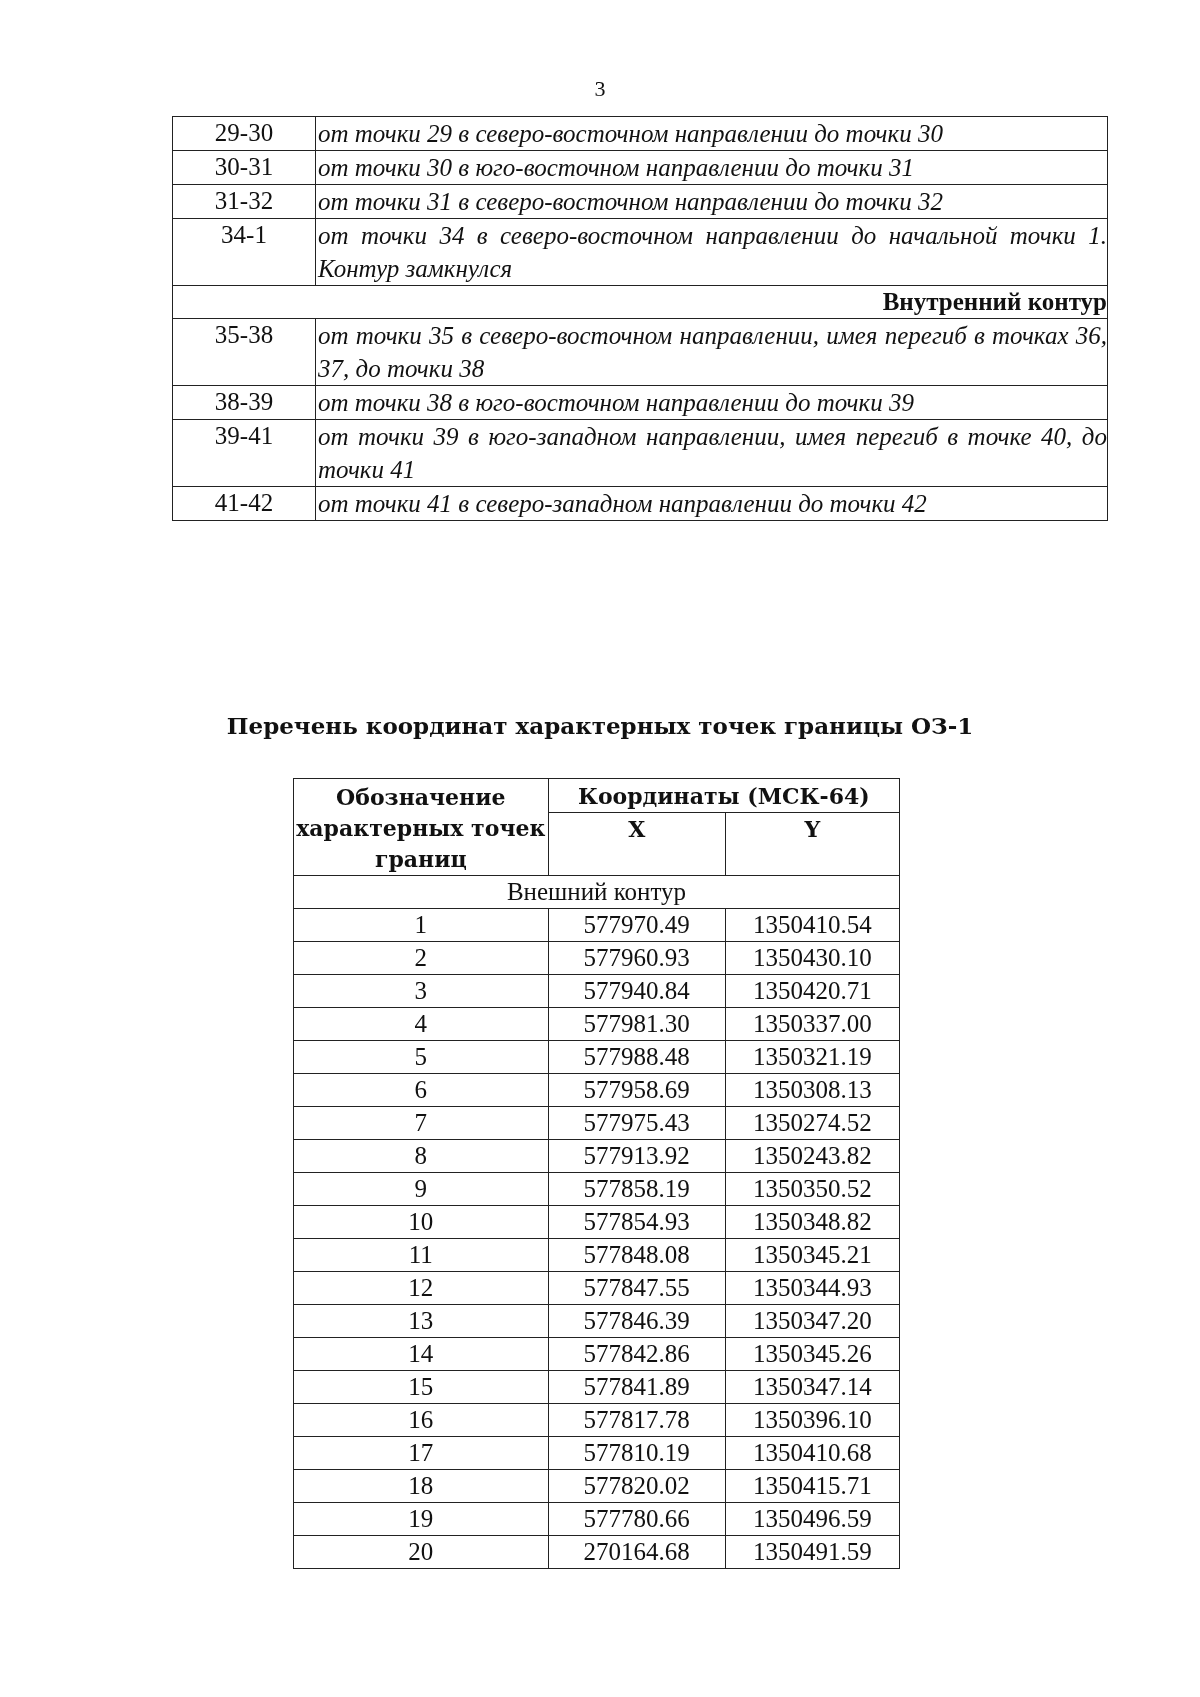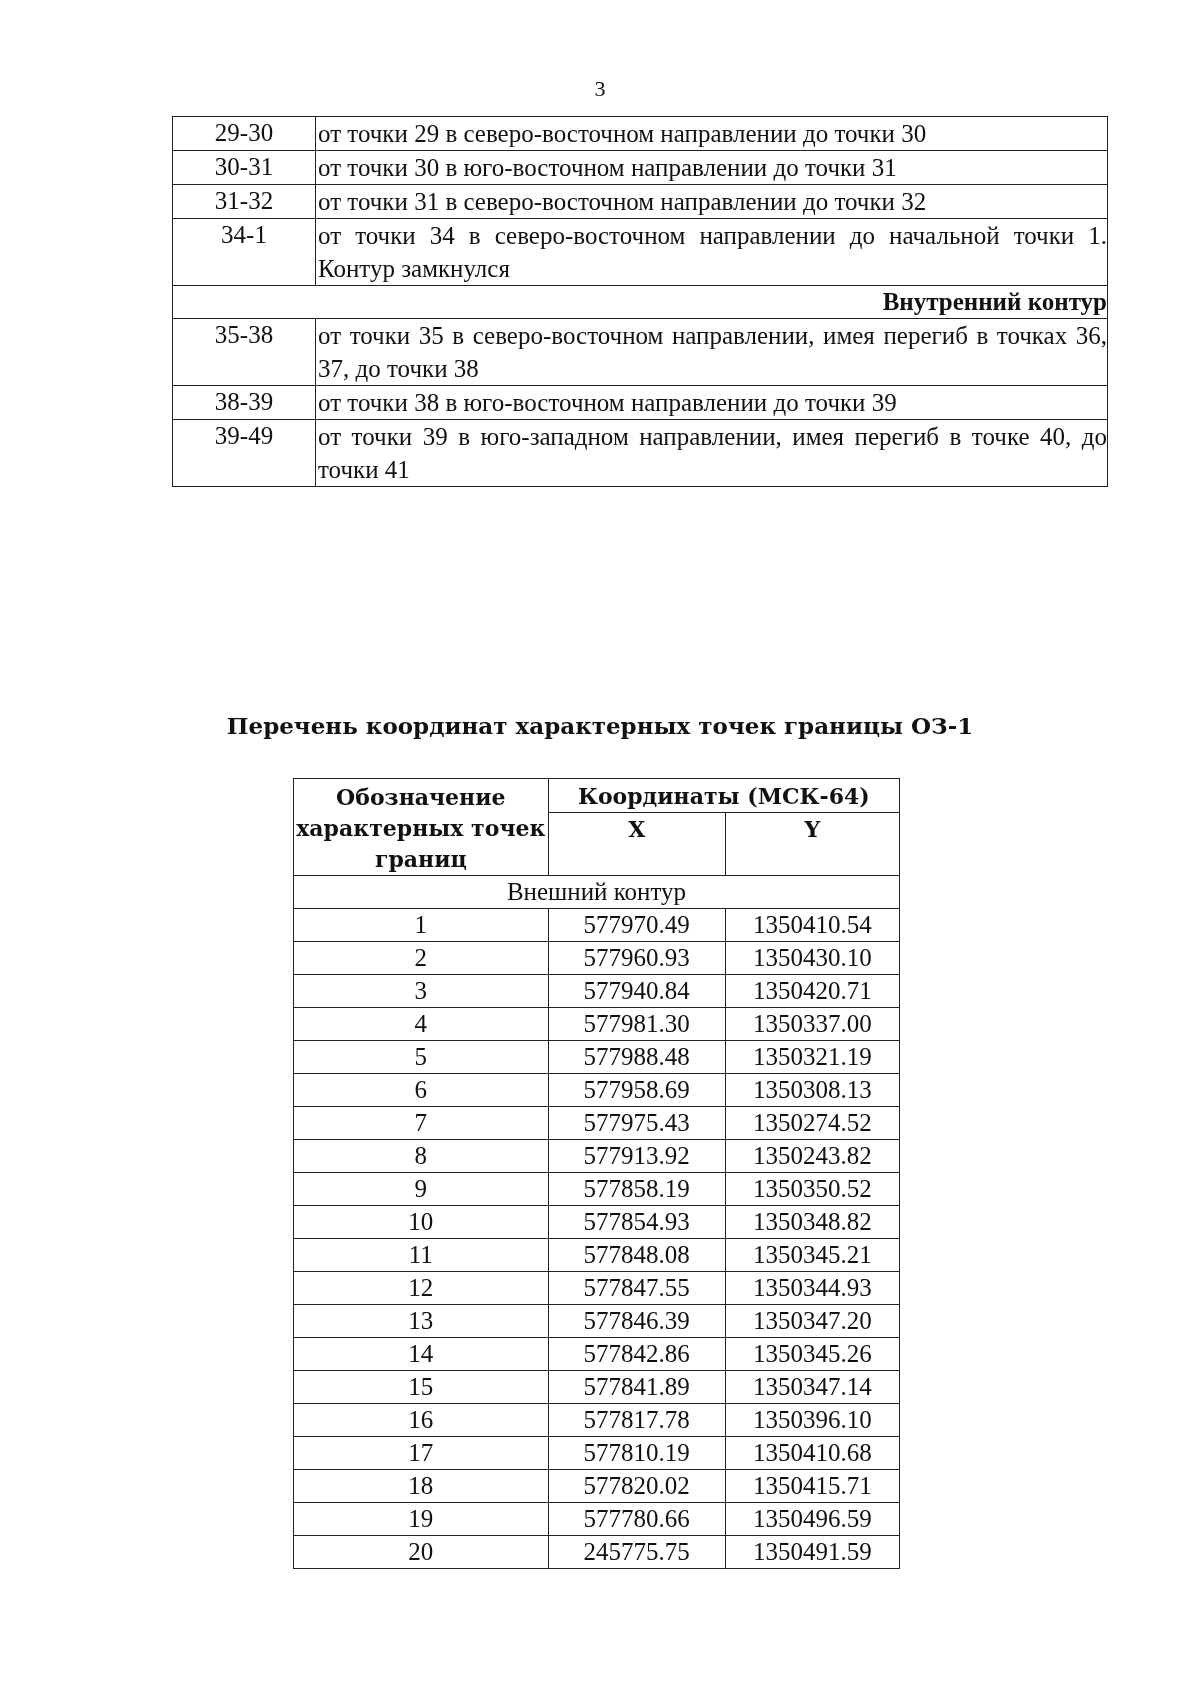--- a/index.html
+++ b/index.html
@@ -9,21 +9,21 @@
     color: #111;
   }
   .page-number {
     position: absolute; top: 76px; left: 0; width: 1200px; text-align: center;
     font-size: 22px; font-family: "Liberation Serif", serif;
   }
   table { border-collapse: collapse; position: absolute; }
   td { border: 1.5px solid #222; padding: 0; vertical-align: top; }
   .t1 { left: 172px; top: 116px; width: 936px; font-family: "Liberation Serif", serif; font-size: 25px; }
   .t1 td.code { width: 142px; text-align: center; line-height: 32px; }
-  .t1 td.desc { padding-left: 2px; line-height: 33px; text-align: justify; }
+  .t1 td.desc { padding-left: 2px; line-height: 33px; text-align: justify; font-style: italic; }
   .t1 td.section { text-align: right; font-weight: bold; line-height: 32px; }
   .title {
     position: absolute; top: 712px; left: 0; width: 1200px; text-align: center;
     font-family: "DejaVu Serif", serif; font-weight: bold; font-size: 23px;
   }
   .t2 { left: 293px; top: 778px; width: 607px; font-family: "Liberation Serif", serif; font-size: 25px; }
   .t2 td { text-align: center; vertical-align: middle; line-height: 32px; height: 32px; }
   .t2 .hdr { font-family: "DejaVu Serif", serif; font-weight: bold; font-size: 22px; }
   .t2 .c1 { width: 292px; }
   .t2 .c2 { width: 208px; }
@@ -57,22 +57,26 @@
       </tr>
       <tr>
         <td class="code">35-38</td>
         <td class="desc">от точки 35 в северо-восточном направлении, имея перегиб в точках 36, 37, до точки 38</td>
       </tr>
       <tr>
         <td class="code">38-39</td>
         <td class="desc">от точки 38 в юго-восточном направлении до точки 39</td>
       </tr>
       <tr>
-        <td class="code">39-49</td>
+        <td class="code">39-41</td>
         <td class="desc">от точки 39 в юго-западном направлении, имея перегиб в точке 40, до точки 41</td>
+      </tr>
+      <tr>
+        <td class="code">41-42</td>
+        <td class="desc">от точки 41 в северо-западном направлении до точки 42</td>
       </tr>
     </tbody>
 </table>
 
 <div class="title">Перечень координат характерных точек границы ОЗ-1</div>
 
 <table class="t2">
   <tbody id="t2-body">
     <tr>
       <td class="c1 hdr" rowspan="2" style="height:94px;line-height:31px;padding-top:2px;">Обозначение характерных точек границ</td>
@@ -175,17 +179,17 @@
         <td class="c2">577820.02</td>
         <td class="c3">1350415.71</td>
       </tr>
       <tr>
         <td class="c1">19</td>
         <td class="c2">577780.66</td>
         <td class="c3">1350496.59</td>
       </tr>
       <tr>
         <td class="c1">20</td>
-        <td class="c2">245775.75</td>
+        <td class="c2">270164.68</td>
         <td class="c3">1350491.59</td>
       </tr>
     </tbody>
 </table>
 
 </body></html>

